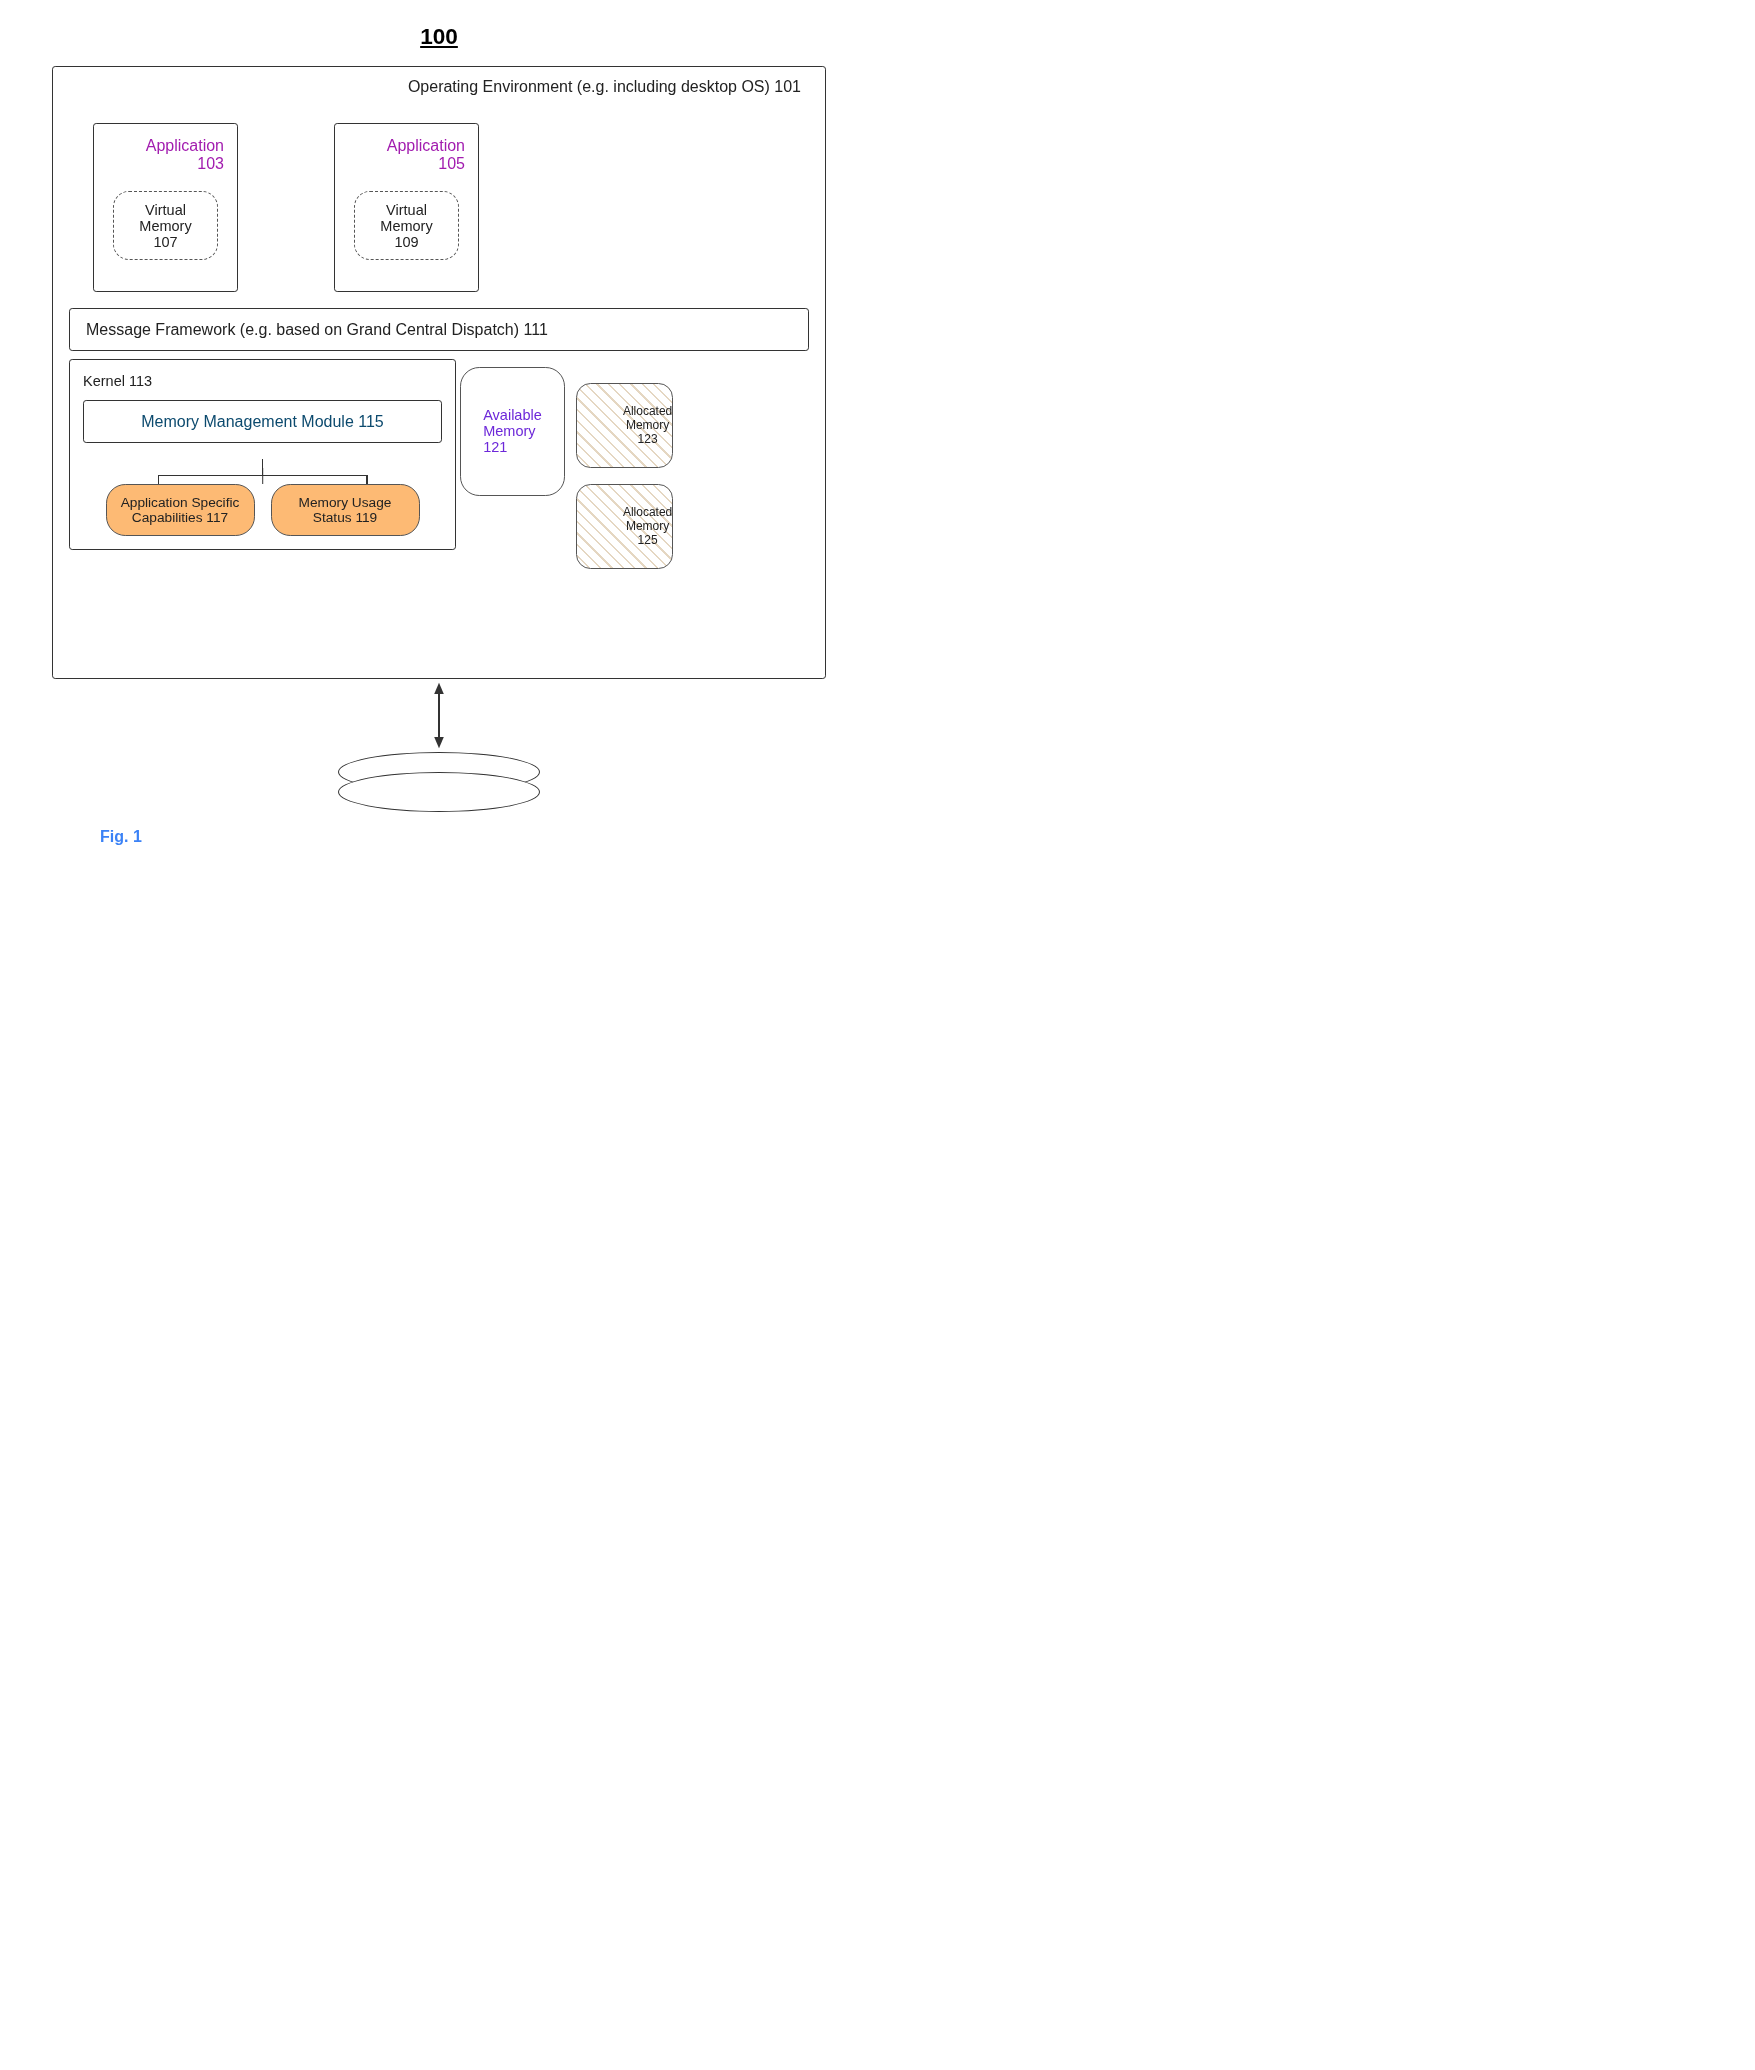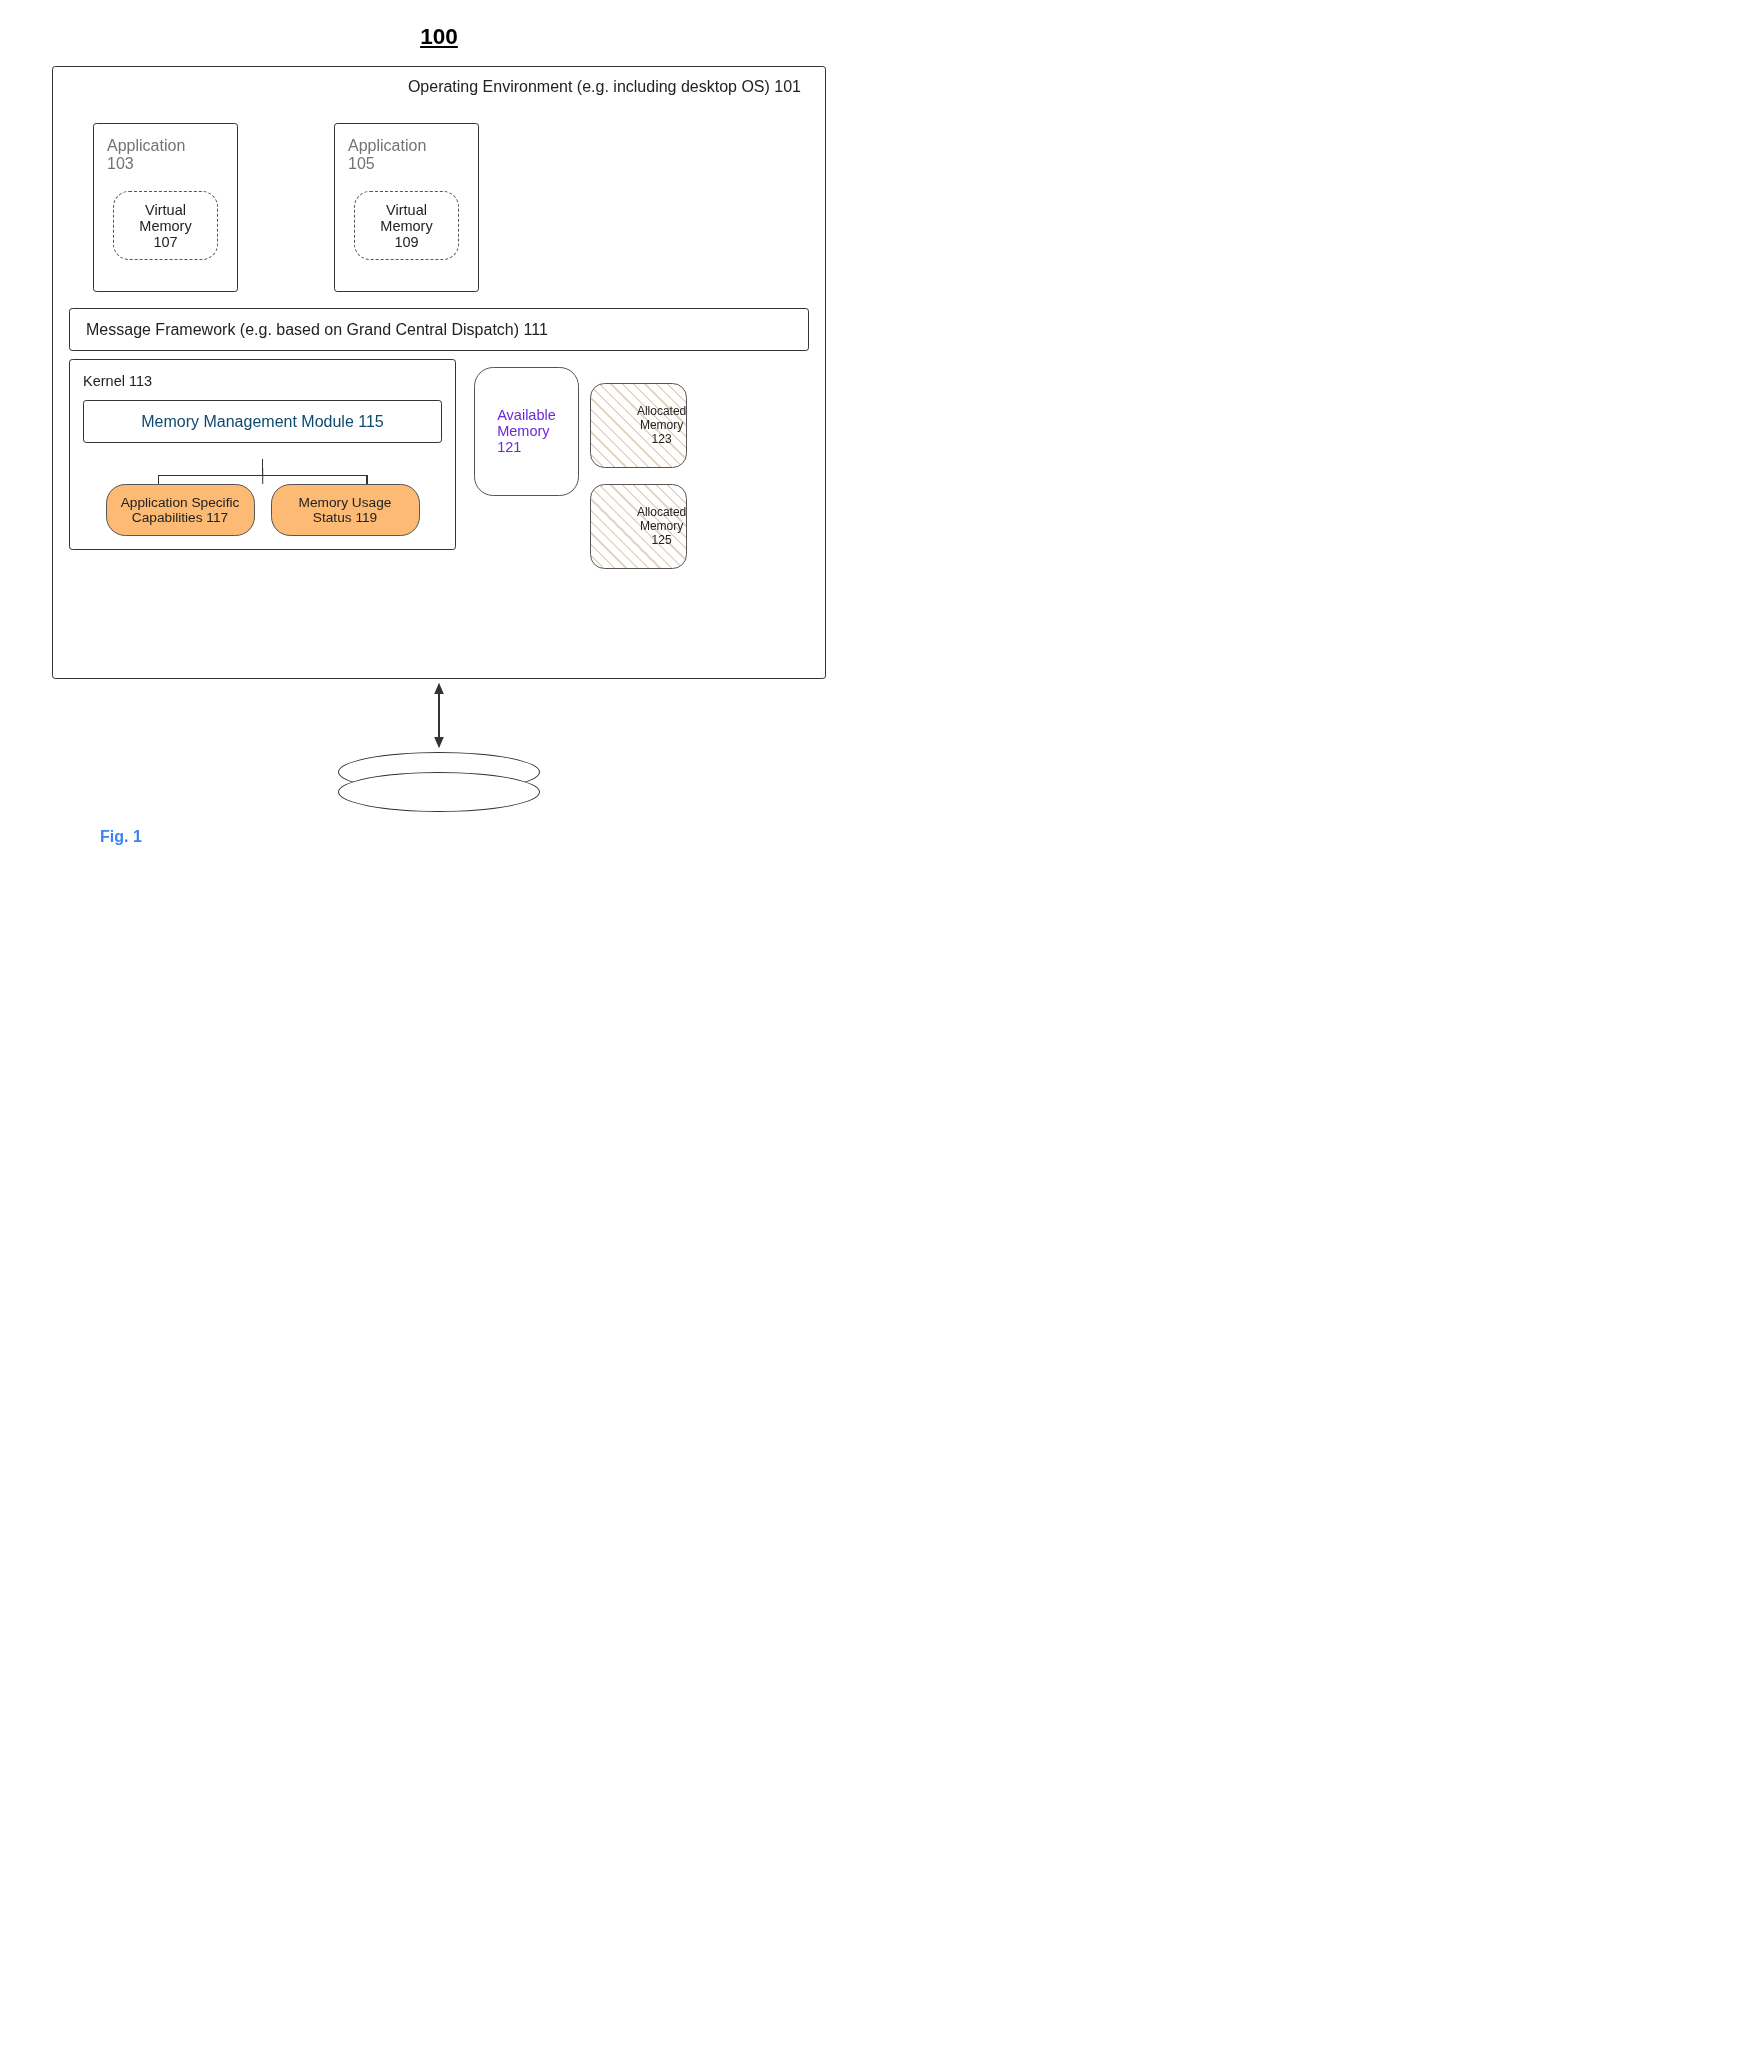--- a/index.html
+++ b/index.html
@@ -61,23 +61,23 @@
       border-radius: 3.2px;
       padding: 13px;
       width: 145px;
       min-height: 161px;
       position: relative;
       background: #fff;
     }
 
     .app-box-label {
       font-size: 16px;
-      text-align: left;
+      text-align: right;
       margin-bottom: 4px;
-      color: #737373;
+      color: #a21caf;
     }
 
     
     .virtual-memory-box {
       border: 1.6px dashed #555;
       border-radius: 16px;
       padding: 9.7px 8px;
       text-align: center;
       font-size: 14.5px;
       color: #222;
@@ -348,21 +348,21 @@
         <div class="virtual-memory-box">
           <span>Virtual<br>Memory<br>109</span>
         </div>
       </div>
     </div>
 
     <div class="message-framework-box">
       <div class="message-framework-label">Message Framework (e.g. based on Grand Central Dispatch) 111</div>
     </div>
 
-    <div style="display:flex; flex-direction:row; gap:18px; align-items:flex-start; margin-top:8px;">
+    <div style="display:flex; flex-direction:row; gap:4px; align-items:flex-start; margin-top:8px;">
 
       <div class="kernel-box">
         <div class="kernel-label">Kernel 113</div>
 
         <div class="mmm-box">Memory Management Module 115</div>
 
         <div class="mmm-vertical-line"></div>
 
         <div class="mmm-h-bar"></div>
 

